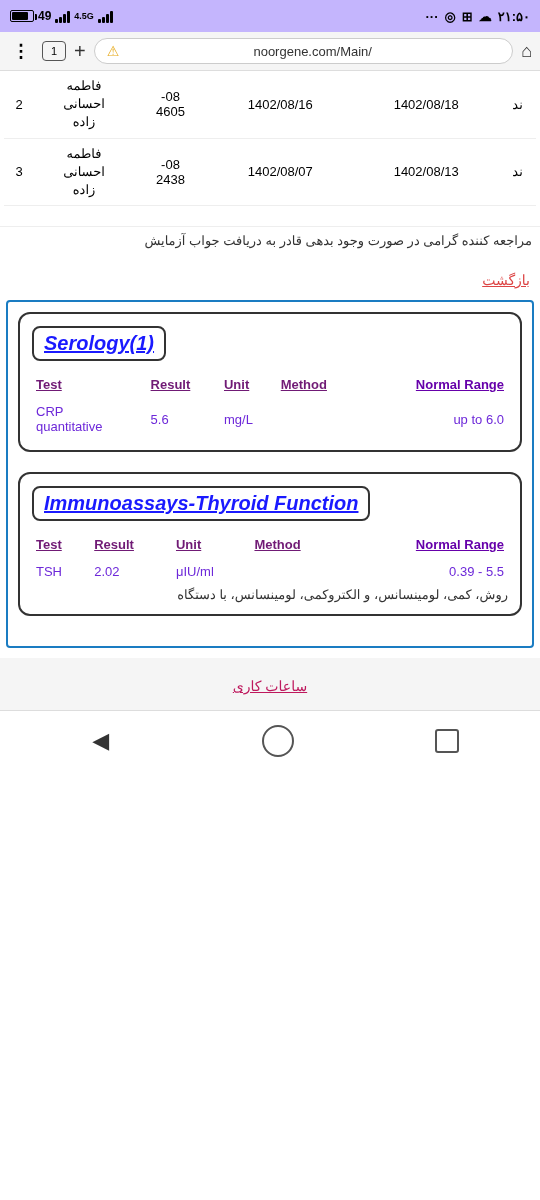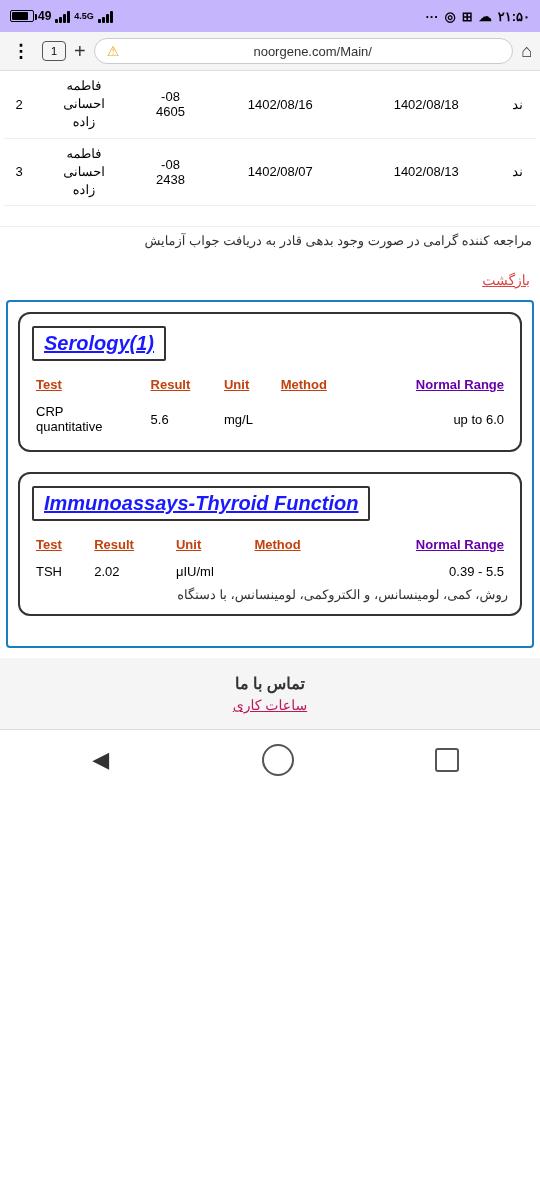--- a/index.html
+++ b/index.html
@@ -194,46 +194,46 @@
       margin-bottom: 20px;
       background: #fff;
     }
     .card-title {
       font-size: 20px;
       font-weight: bold;
       font-style: italic;
       color: #1a1aff;
       text-decoration: underline;
       border: 2px solid #333;
-      border-radius: 2px;
+      border-radius: 8px;
       display: inline-block;
       padding: 4px 10px;
       margin-bottom: 12px;
     }
     .lab-table {
       width: 100%;
       border-collapse: collapse;
     }
     .lab-table th {
       font-size: 13px;
       font-weight: bold;
       text-decoration: underline;
       text-align: left;
       padding: 4px 4px 8px 4px;
-      color: #c2410c;
+      color: #701a75;
     }
     .lab-table th.normal-range-th {
       color: #6600aa;
       text-align: right;
     }
     .lab-table td {
       font-size: 13px;
       padding: 4px;
       text-align: left;
-      color: #000000;
+      color: #6d28d9;
     }
     .lab-table td.normal-range-td {
       text-align: right;
     }
 
     
     .checked-by {
       font-size: 13px;
       margin-top: 12px;
       color: #333;
@@ -429,21 +429,20 @@
         </tr>
       </tbody>
     </table>
 
     <div class="method-note">روش، کمی، لومینسانس، و الکتروکمی، لومینسانس، با دستگاه</div>
   </div>
 
 </div>
 
 <div class="bottom-section">
-  <div class="contact-text">تماس با ما</div>
   <div class="hours-text">ساعات کاری</div>
 </div>
 
 <div class="phone-nav">
   <span class="nav-btn">◀</span>
   <div class="nav-home-btn"></div>
   <div class="nav-square-btn"></div>
 </div>
 
 </body></html>

